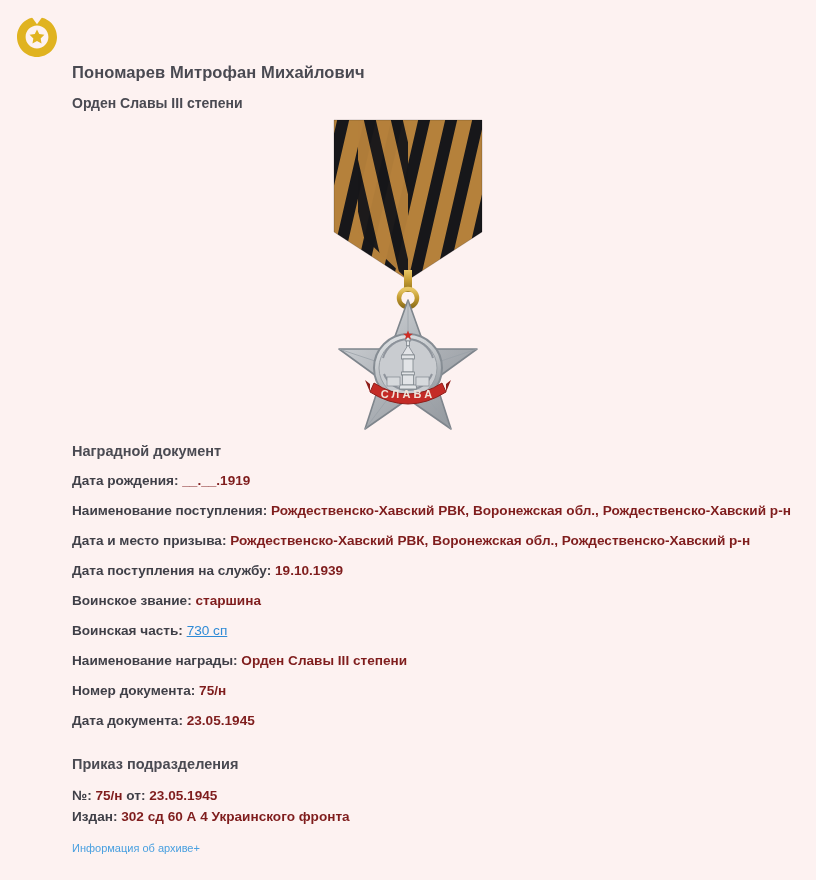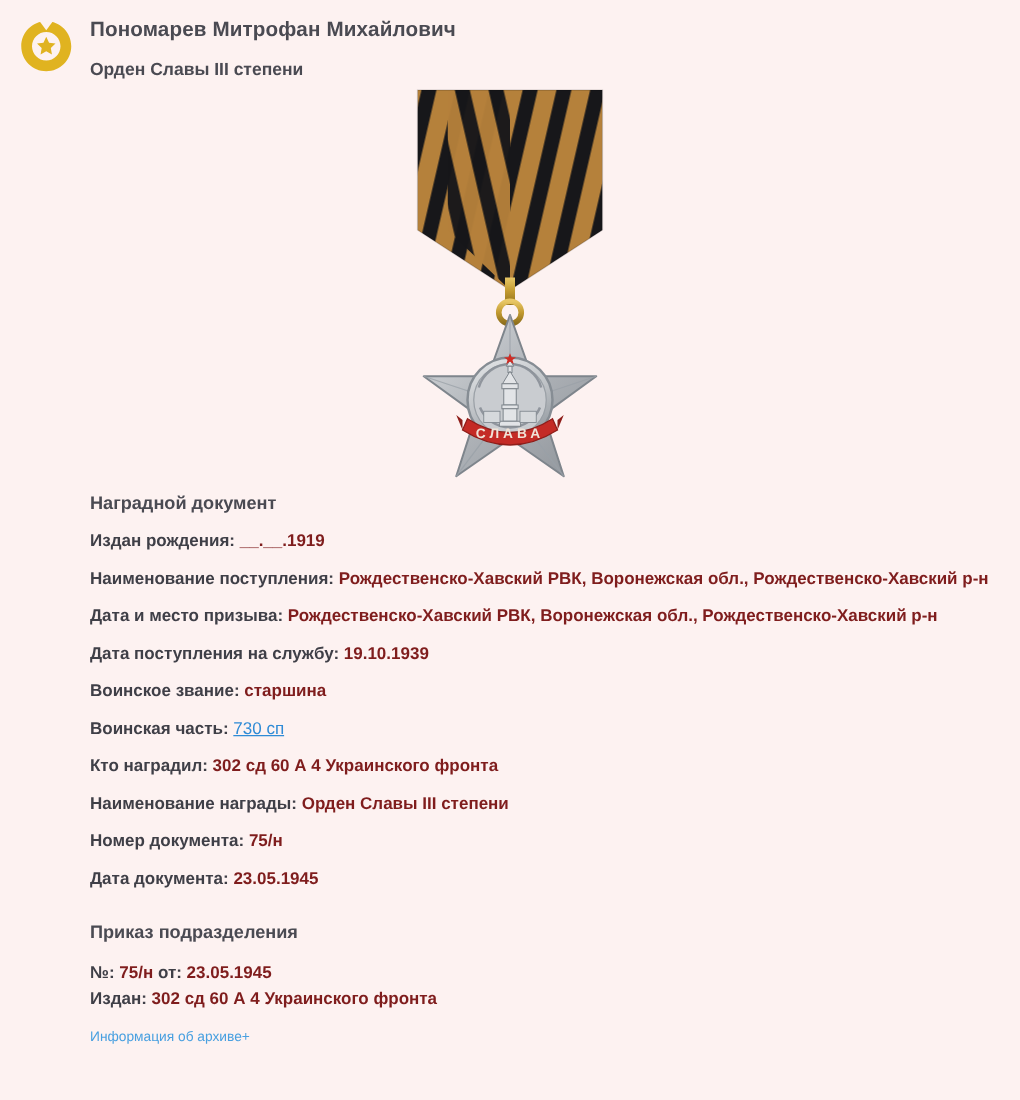--- a/index.html
+++ b/index.html
@@ -25,20 +25,21 @@
   }
   .header-icon {
     width: 46px;
     height: 46px;
     flex: 0 0 46px;
     margin-top: 4px;
   }
   .header-text {
     margin-left: 12px;
     padding-top: 4px;
+    margin-top: 48px;
   }
   .person-name {
     font-size: 16.5px;
     font-weight: bold;
     color: #4a4a52;
     letter-spacing: 0.1px;
     line-height: 20px;
   }
   .award-title {
     font-size: 14px;
@@ -241,21 +242,21 @@
     </svg>
   </div>
 </div>
 
 <div class="doc">
 
   <div class="section-heading">Наградной документ</div>
 
   <div>
     <div class="field-row">
-      <span class="field-label">Издан рождения:</span>
+      <span class="field-label">Дата рождения:</span>
       <span class="field-value">__.__.1919</span>
     </div>
     <div class="field-row">
       <span class="field-label">Наименование поступления:</span>
       <span class="field-value">Рождественско-Хавский РВК, Воронежская обл., Рождественско-Хавский р-н</span>
     </div>
     <div class="field-row">
       <span class="field-label">Дата и место призыва:</span>
       <span class="field-value">Рождественско-Хавский РВК, Воронежская обл., Рождественско-Хавский р-н</span>
     </div>
@@ -263,24 +264,20 @@
       <span class="field-label">Дата поступления на службу:</span>
       <span class="field-value">19.10.1939</span>
     </div>
     <div class="field-row">
       <span class="field-label">Воинское звание:</span>
       <span class="field-value">старшина</span>
     </div>
     <div class="field-row">
       <span class="field-label">Воинская часть:</span>
       <span class="field-link">730 сп</span>
-    </div>
-    <div class="field-row">
-      <span class="field-label">Кто наградил:</span>
-      <span class="field-value">302 сд 60 А 4 Украинского фронта</span>
     </div>
     <div class="field-row">
       <span class="field-label">Наименование награды:</span>
       <span class="field-value">Орден Славы III степени</span>
     </div>
     <div class="field-row">
       <span class="field-label">Номер документа:</span>
       <span class="field-value">75/н</span>
     </div>
     <div class="field-row">

